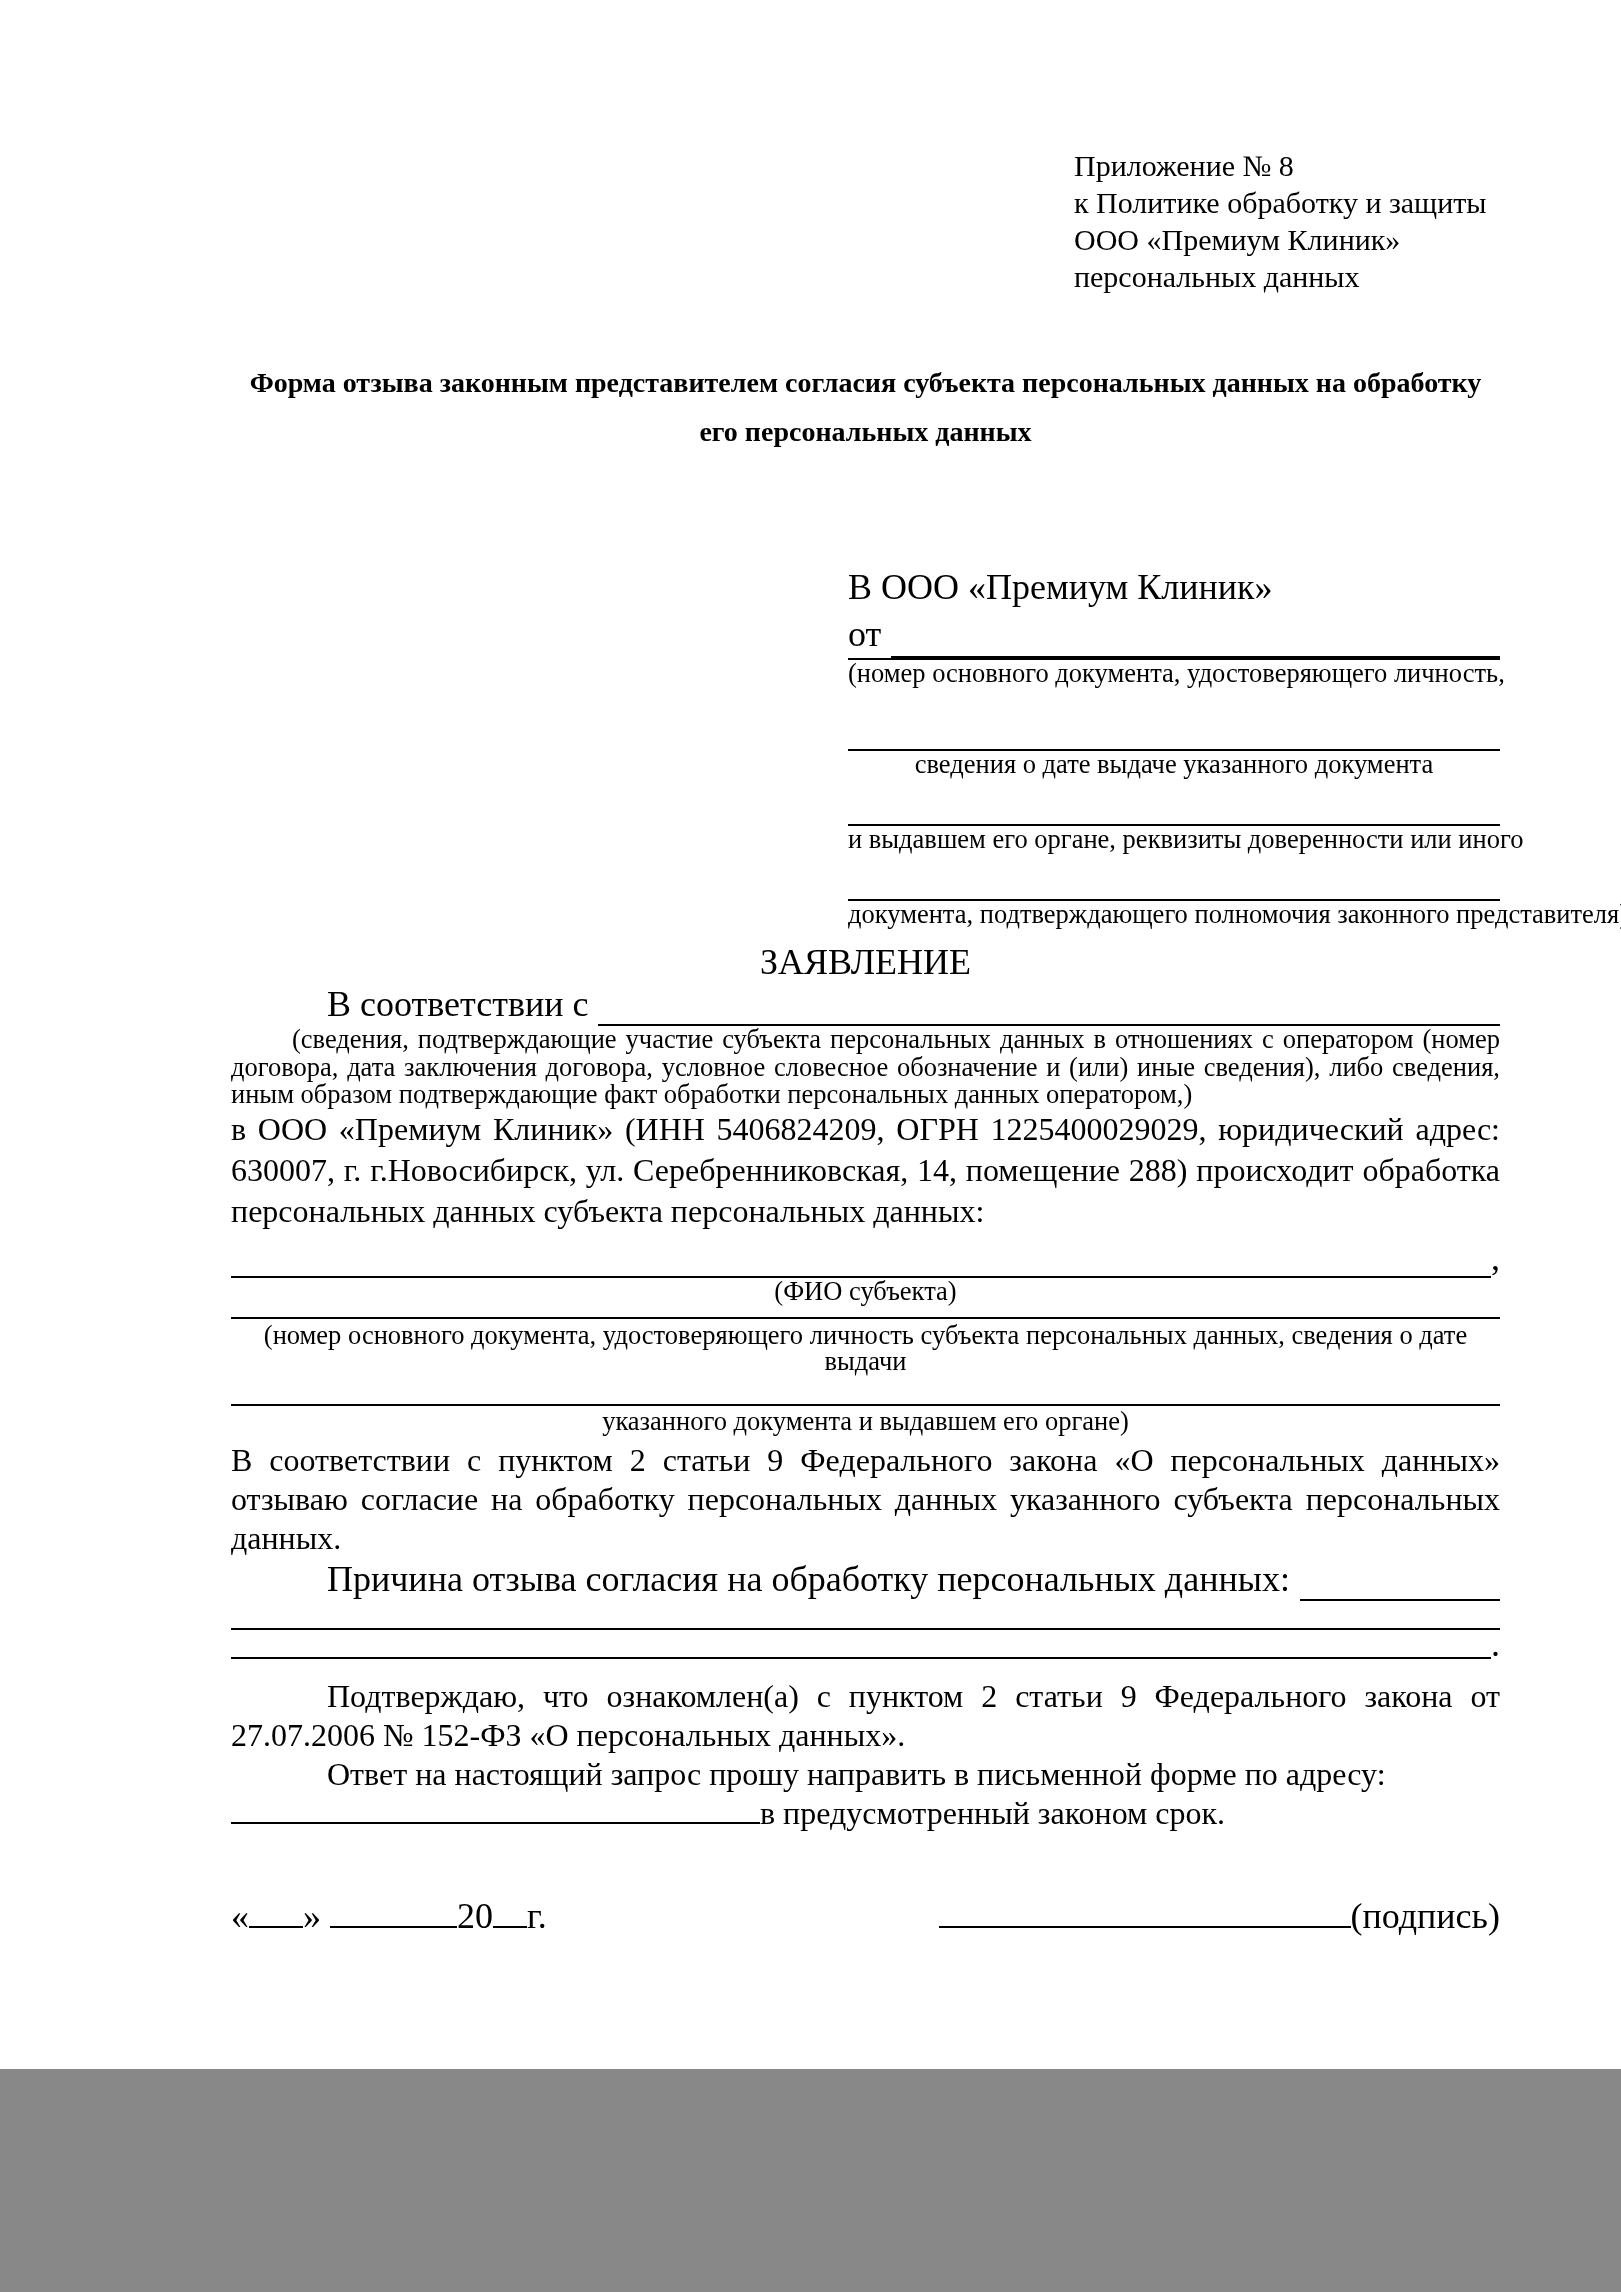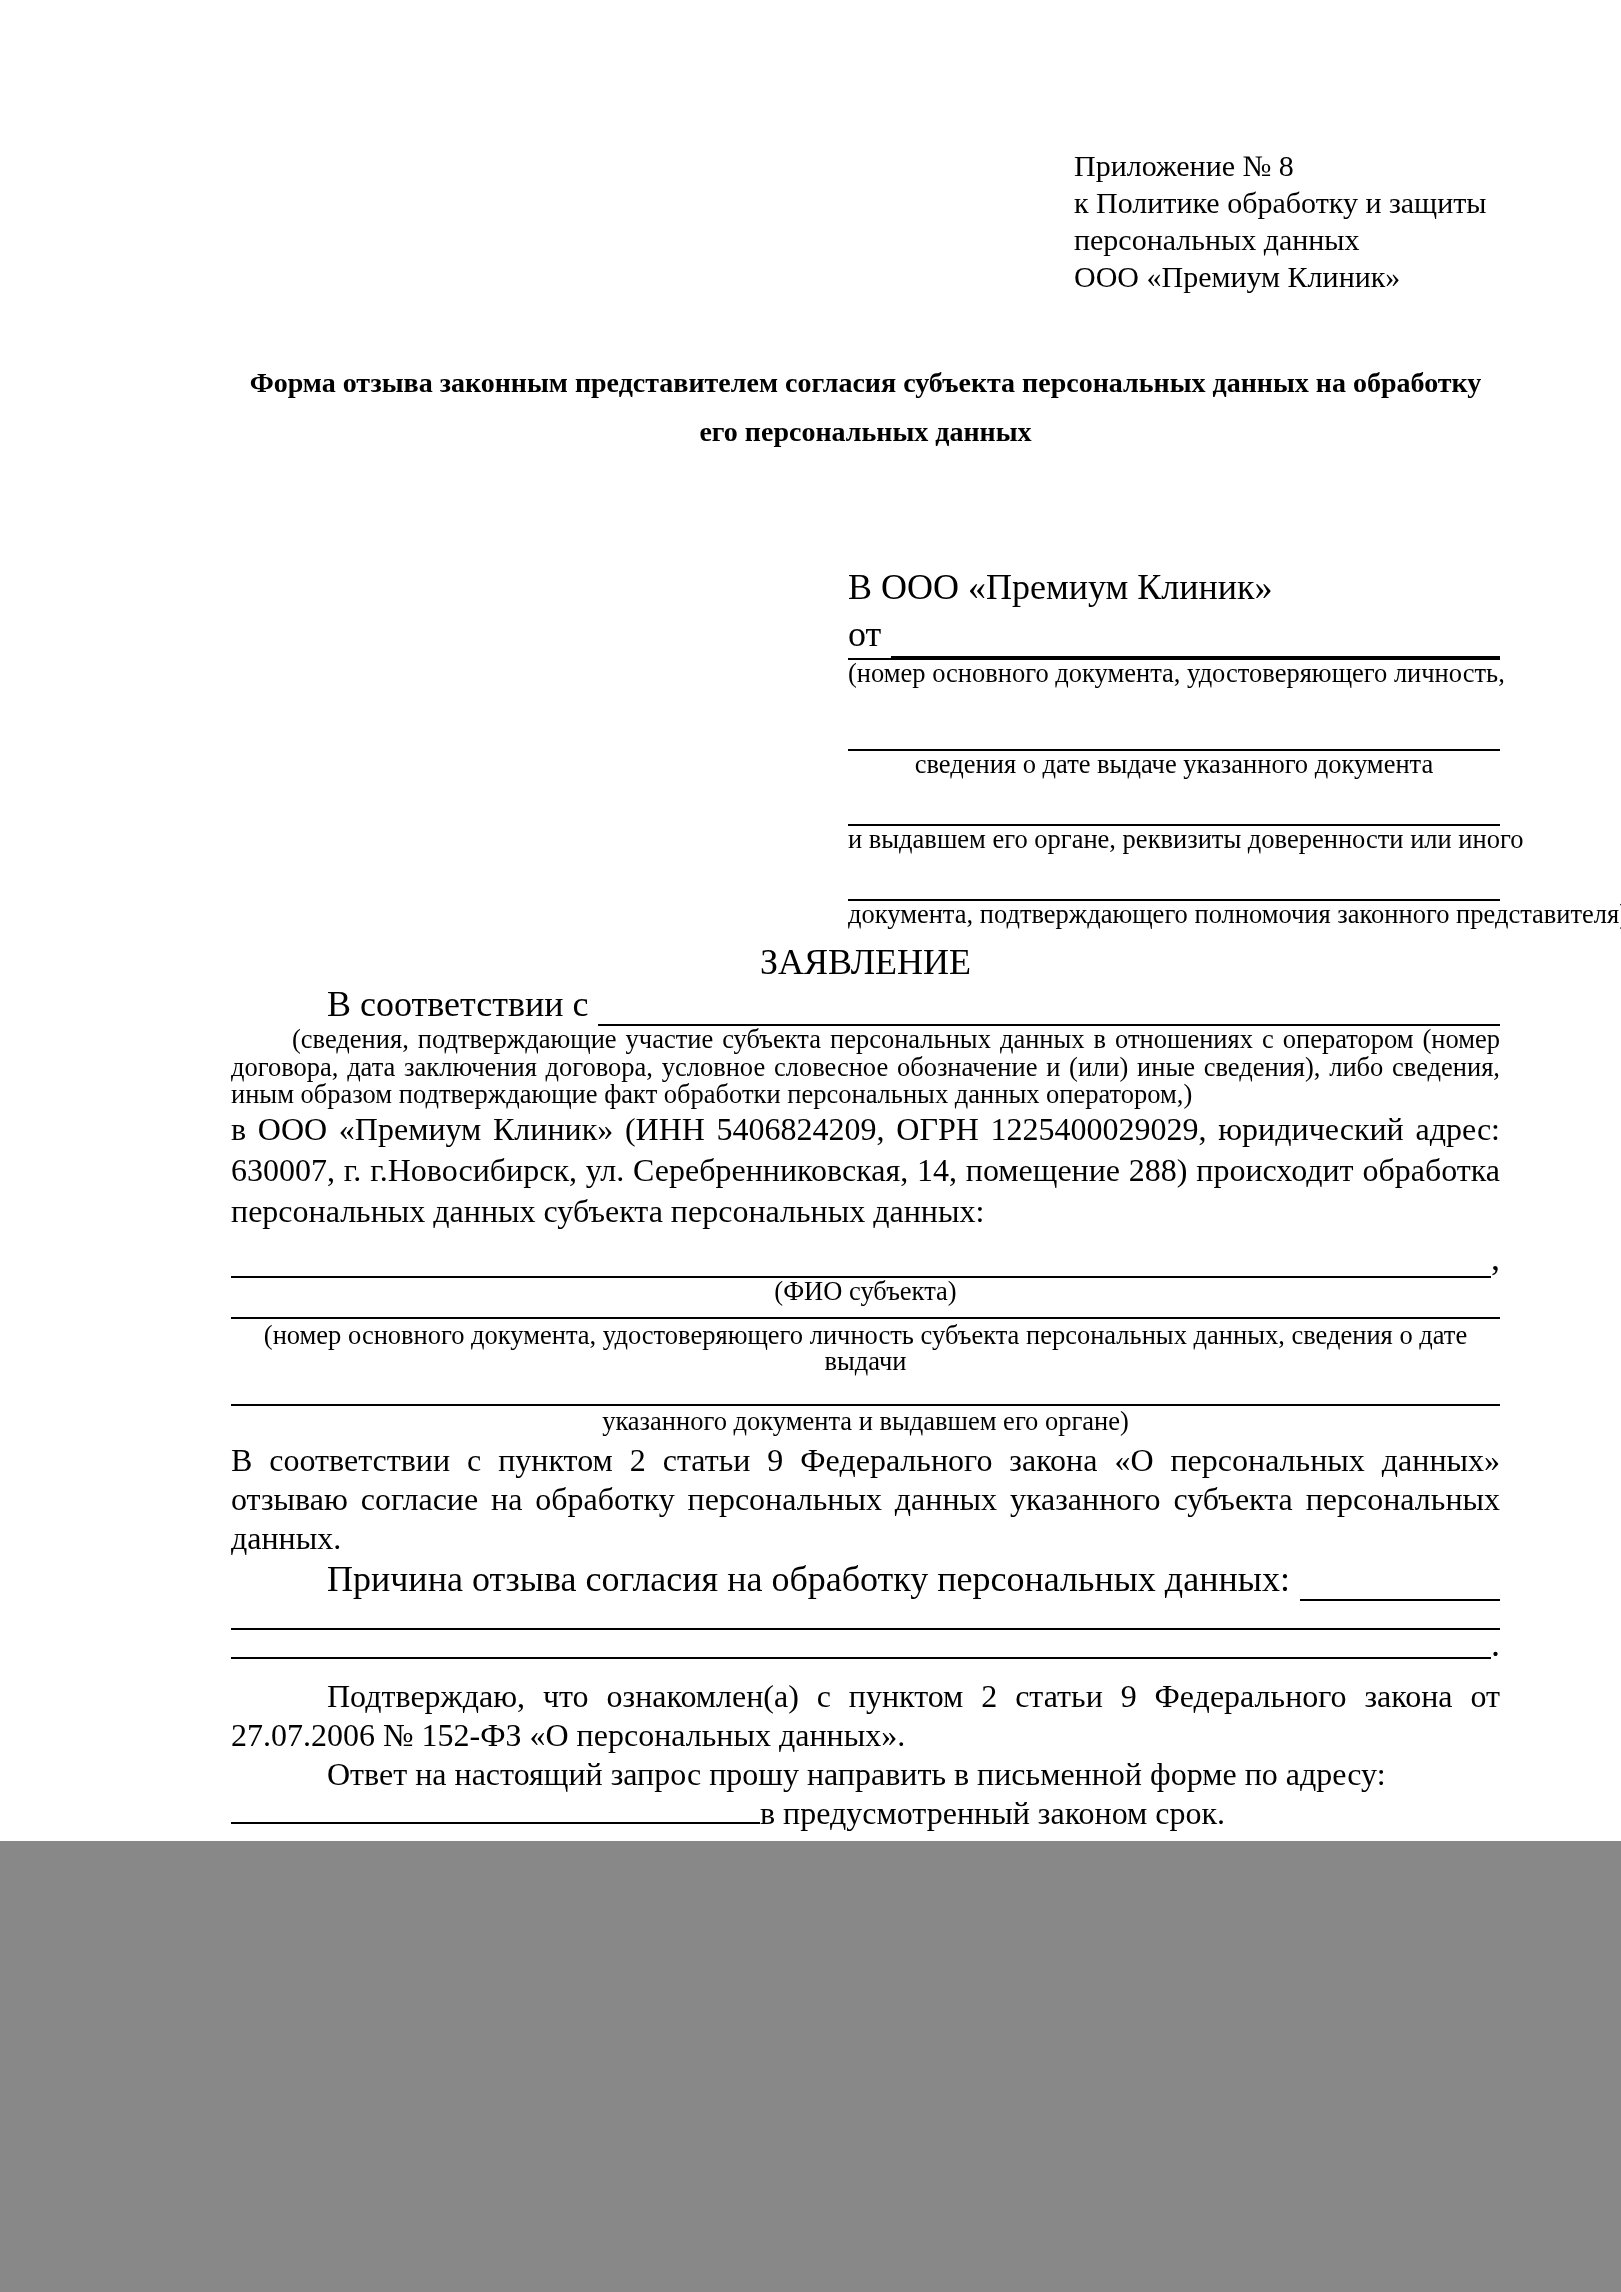--- a/index.html
+++ b/index.html
@@ -1,18 +1,18 @@
 <!DOCTYPE html>
 <html><head>
 <meta charset="utf-8">
 <style>
   html,body { margin:0; padding:0; background:#888; }
   .page {
     position:relative;
-    width:1621px; height:1841px;
+    width:1621px; height:2069px;
     margin:0 auto;
     background:#ffffff;
     color:#000;
     font-family:"Liberation Serif","DejaVu Serif",serif;
     box-sizing:border-box;
     padding:147px 121px 0 231px;
     overflow:hidden;
   }
   
   .hdr { margin-left:auto; width:426px; font-size:30px; line-height:37px; }
@@ -46,22 +46,22 @@
   .nowrap { white-space:nowrap; }
 </style>
 </head>
 <body>
 
 <div class="page">
 
   <div class="hdr">
     <div>Приложение № 8</div>
     <div>к Политике обработку и защиты</div>
+    <div>ООО «Премиум Клиник»</div>
     <div>персональных данных</div>
-    <div>ООО «Премиум Клиник»</div>
   </div>
 
   <div class="title">Форма отзыва законным представителем согласия субъекта персональных данных на обработку его персональных данных</div>
 
   <div class="addr">
     <div style="line-height:47px;">В ООО «Премиум Клиник»</div>
     <div class="row">
       <span>от</span>
       <span class="blank fill"></span>
     </div>

